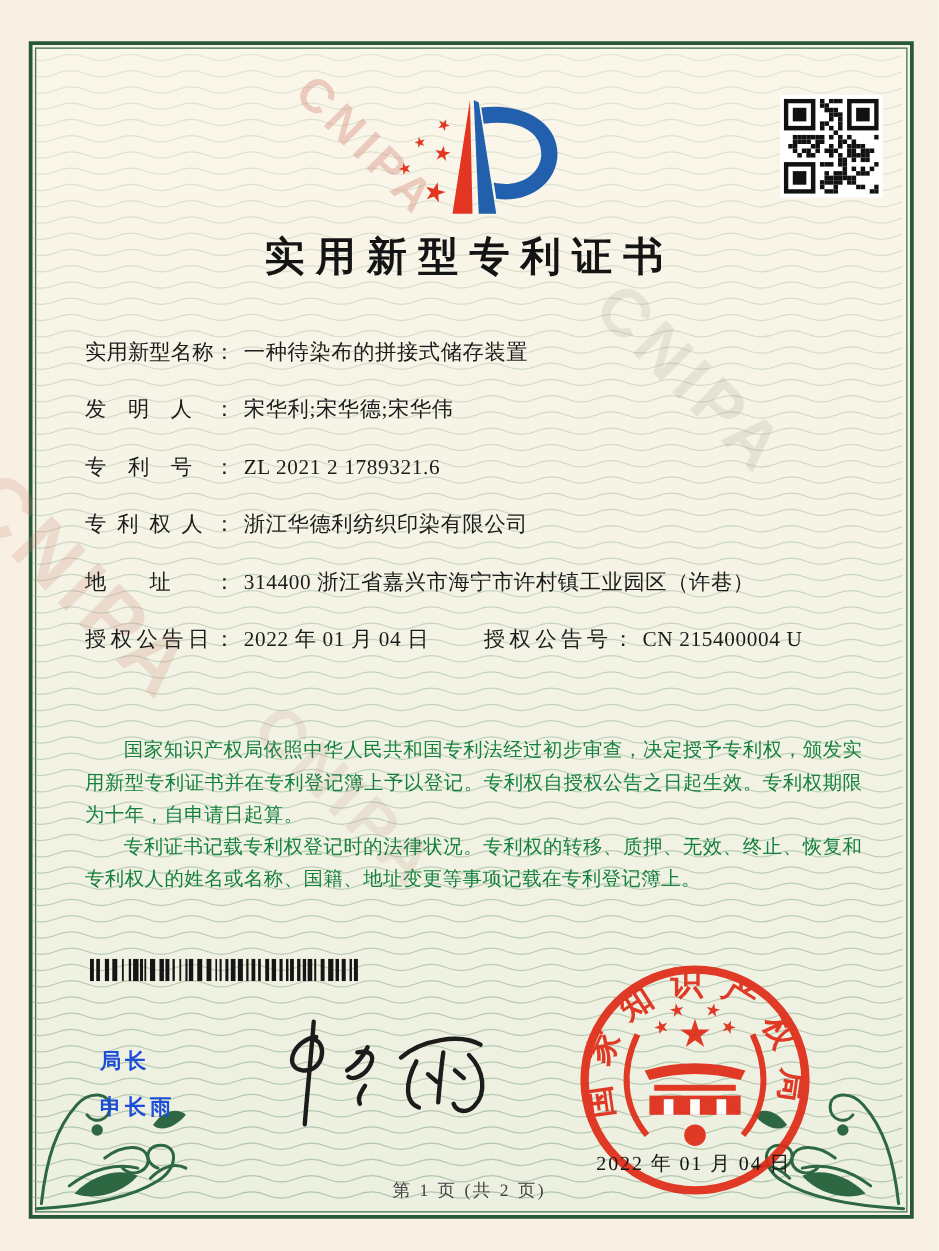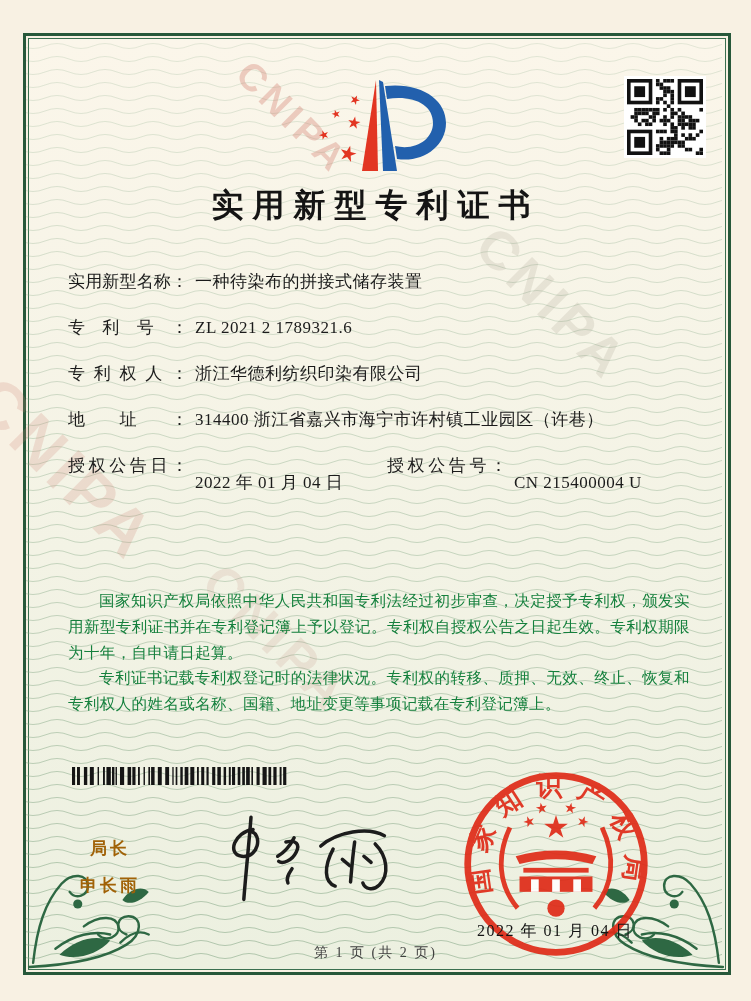--- a/index.html
+++ b/index.html
@@ -14,28 +14,28 @@
   .content{position:absolute;left:0;top:0;width:751px;height:1001px;z-index:3;}
   .certno{position:absolute;left:68px;top:80px;font-size:17px;letter-spacing:1px;}
   .logo{position:absolute;left:292px;top:74px;width:170px;height:106px;}
   .qr{position:absolute;left:624px;top:76px;width:76px;height:76px;background:#fff;padding:3px;}
   .title{position:absolute;left:0;top:184px;width:751px;text-align:center;
          font-size:32px;font-weight:bold;letter-spacing:9px;color:#141414;}
   .fields{position:absolute;left:68px;top:271px;width:625px;}
   .frow{height:22px;margin-bottom:24px;font-size:17px;line-height:22px;white-space:nowrap;}
   .flabel{display:inline-block;width:120px;text-align:justify;text-align-last:justify;
           vertical-align:top;}
-  .fvalue{margin-left:7px;letter-spacing:0.5px;margin-top:17px;}
+  .fvalue{margin-left:7px;letter-spacing:0.5px;}
   .grant-date{display:inline-block;width:192px;}
   .paras{position:absolute;left:68px;top:588px;width:622px;font-size:15.5px;
          line-height:25.8px;text-align:justify;letter-spacing:0.4px;color:#15803d;}
   .paras p{margin:0;text-indent:2em;}
   .barcode{position:absolute;left:72px;top:767px;width:218px;height:18px;}
   .signer{position:absolute;left:80px;top:837px;font-family:"Liberation Sans","DejaVu Sans",sans-serif;
-          font-weight:bold;font-size:17px;color:#a16207;text-align:center;}
+          font-weight:bold;font-size:17px;color:#1d4ed8;}
   .signer div{margin-bottom:14px;letter-spacing:3px;}
   .signature{position:absolute;left:212px;top:812px;width:195px;height:105px;}
   .seal{position:absolute;left:460px;top:768px;width:192px;height:192px;opacity:0.92;}
   .seal-date{position:absolute;left:477px;top:921px;font-size:16px;letter-spacing:1.5px;
              color:#151515;z-index:4;}
   .footer{position:absolute;left:0;top:944px;width:751px;text-align:center;font-size:14px;
           letter-spacing:2px;color:#404040;}
   .wm{position:absolute;font-family:"Liberation Sans","DejaVu Sans",sans-serif;
       font-weight:bold;transform:rotate(45deg);letter-spacing:5px;pointer-events:none;z-index:2;}
   .wm1{left:222px;top:96px;font-size:38px;color:rgba(208,122,110,0.35);}
@@ -312,20 +312,23 @@
         <rect x="7" y="56" width="10.5" height="10.5" fill="#111"></rect>
       </svg>
 
     <div class="title">实用新型专利证书</div>
 
     <div class="fields">
       <div class="frow">
         <span class="flabel">实用新型名称：</span><span class="fvalue">一种待染布的拼接式储存装置</span>
       </div>
       <div class="frow">
+        <span class="flabel">发明人：</span><span class="fvalue">宋华利;宋华德;宋华伟</span>
+      </div>
+      <div class="frow">
         <span class="flabel">专利号：</span><span class="fvalue">ZL 2021 2 1789321.6</span>
       </div>
       <div class="frow">
         <span class="flabel">专利权人：</span><span class="fvalue">浙江华德利纺织印染有限公司</span>
       </div>
       <div class="frow">
         <span class="flabel">地址：</span><span class="fvalue">314400 浙江省嘉兴市海宁市许村镇工业园区（许巷）</span>
       </div>
       <div class="frow">
         <span class="flabel">授权公告日：</span><span class="fvalue grant-date">2022 年 01 月 04 日</span><span class="flabel">授权公告号：</span><span class="fvalue">CN 215400004 U</span>

